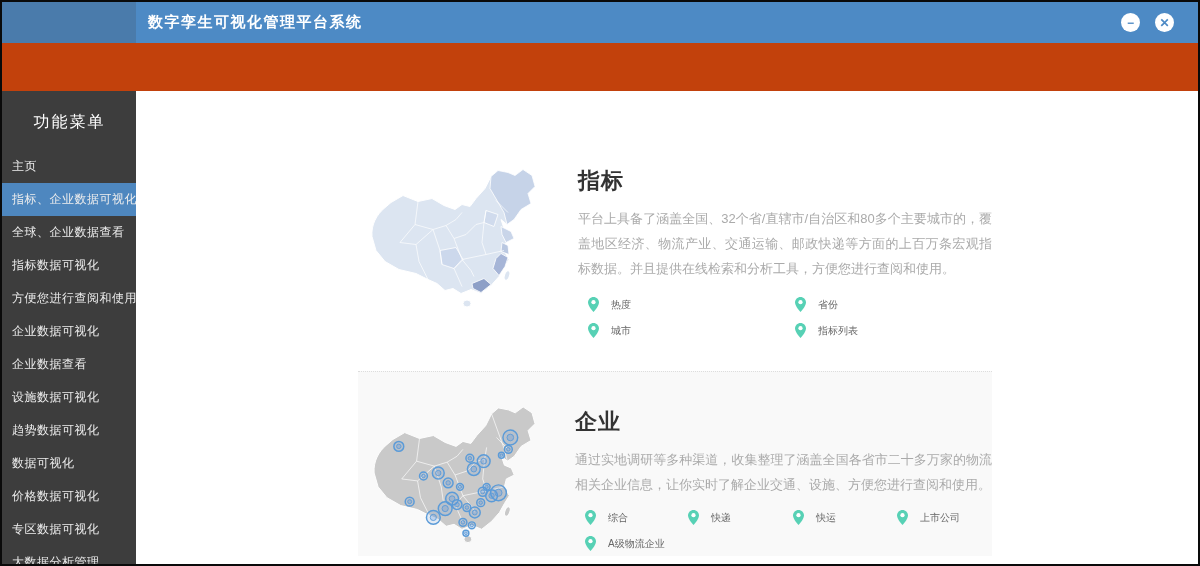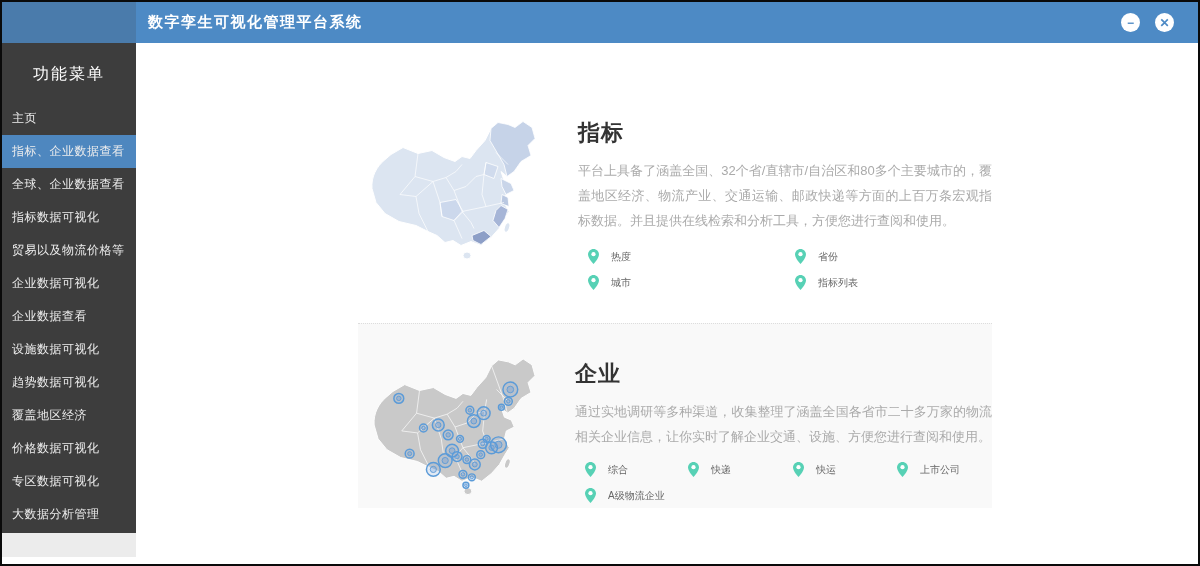--- a/index.html
+++ b/index.html
@@ -6,21 +6,21 @@
   html, body { background: #fff; }
   body {
     width: 1200px; height: 566px;
     font-family: "Liberation Sans", sans-serif;
     overflow: hidden;
   }
   .frame {
     width: 1200px; height: 566px;
     border: 2px solid #0a0a0a;
     display: flex; flex-direction: column;
-    background: #c2410c; overflow: hidden;
+    background: #c2410c; overflow: hidden; gap: 48px;
   }
   
   .header { height: 41px; flex: none; display: flex; }
   .header-left { width: 134px; flex: none; background: #4a7bab; }
   .header-main {
     flex: 1; background: #4d8ac5; position: relative;
     display: flex; align-items: center; padding-left: 12px;
   }
   .header-title {
     color: #fff; font-size: 15px; font-weight: bold; letter-spacing: 1.5px;
@@ -31,21 +31,21 @@
   }
   .win-btn {
     width: 19px; height: 19px; border-radius: 50%;
     background: #fff; color: #4d8ac5;
     display: flex; align-items: center; justify-content: center;
     font-size: 12px; font-weight: bold; cursor: pointer; line-height: 1;
     user-select: none;
   }
   
   .app-body { flex: 1; display: flex; min-height: 0; }
-  .sidebar { width: 134px; flex: none; display: flex; flex-direction: column; background: #fff; }
+  .sidebar { width: 134px; flex: none; display: flex; flex-direction: row; background: #fff; }
   .sidebar-main { background: #3d3d3d; padding-bottom: 2px; }
   .sidebar-title {
     color: #fff; font-size: 16px; letter-spacing: 2px;
     text-align: center; padding: 21px 0 17px 0;
   }
   .nav-item {
     height: 33px; line-height: 33px; padding-left: 10px;
     font-size: 12px; color: #ededed; letter-spacing: .5px;
     white-space: nowrap; overflow: hidden; cursor: pointer;
   }
@@ -104,53 +104,53 @@
     <div class="sidebar">
       <div class="sidebar-main">
         <div class="sidebar-title">功能菜单</div>
         <div>
 
             <div class="nav-item">
               <span>主页</span>
             </div>
 
             <div class="nav-item active">
-              <span>指标、企业数据查看</span>
+              <span>指标、企业数据可视化</span>
             </div>
 
             <div class="nav-item">
               <span>全球、企业数据查看</span>
             </div>
 
             <div class="nav-item">
               <span>指标数据可视化</span>
             </div>
 
             <div class="nav-item">
-              <span>贸易以及物流价格等</span>
+              <span>方便您进行查阅和使用</span>
             </div>
 
             <div class="nav-item">
               <span>企业数据可视化</span>
             </div>
 
             <div class="nav-item">
               <span>企业数据查看</span>
             </div>
 
             <div class="nav-item">
               <span>设施数据可视化</span>
             </div>
 
             <div class="nav-item">
               <span>趋势数据可视化</span>
             </div>
 
             <div class="nav-item">
-              <span>覆盖地区经济</span>
+              <span>数据可视化</span>
             </div>
 
             <div class="nav-item">
               <span>价格数据可视化</span>
             </div>
 
             <div class="nav-item">
               <span>专区数据可视化</span>
             </div>
 

